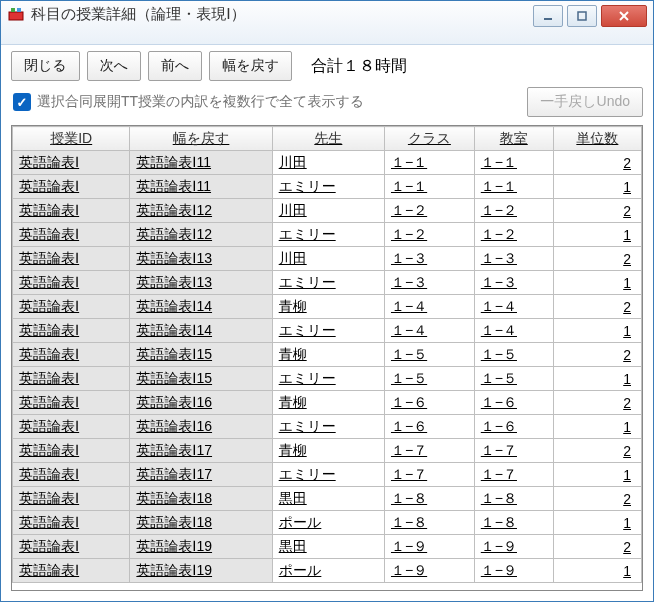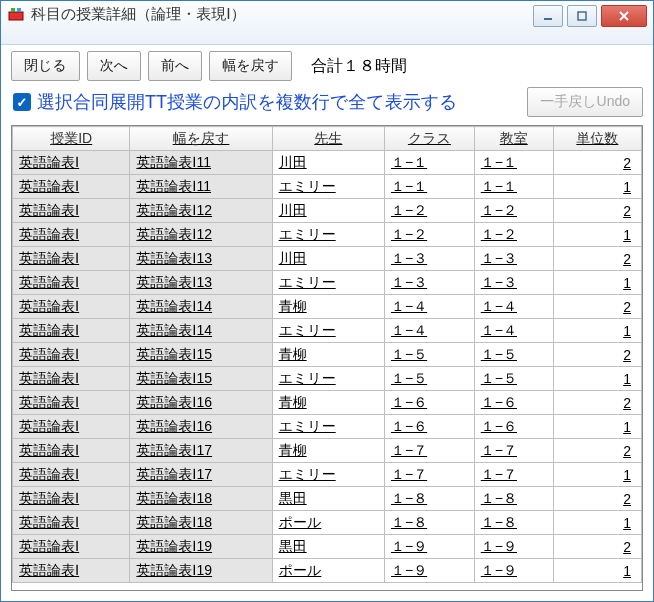--- a/index.html
+++ b/index.html
@@ -68,21 +68,21 @@
 .toolbar .spacer { flex: 1; }
 .checkrow {
   display: flex; align-items: center; gap: 6px;
   padding: 2px 10px 8px 12px;
 }
 .checkbox {
   width: 18px; height: 18px; border-radius: 3px;
   background: #0a64c2; display: flex; align-items: center; justify-content: center;
   color: #fff; font-size: 13px; font-weight: bold; cursor: pointer;
 }
-.checklabel { font-size: 18px; color: #1d4ed8; cursor: pointer; }
+.checklabel { font-size: 14px; color: #737373; cursor: pointer; }
 .tablewrap {
   flex: 1;
   margin: 0 10px 10px 10px;
   border: 1px solid #888;
   overflow: auto;
   background: #fff;
   text-decoration: underline;
 }
 table { border-collapse: collapse; width: 100%; }
 th, td {

